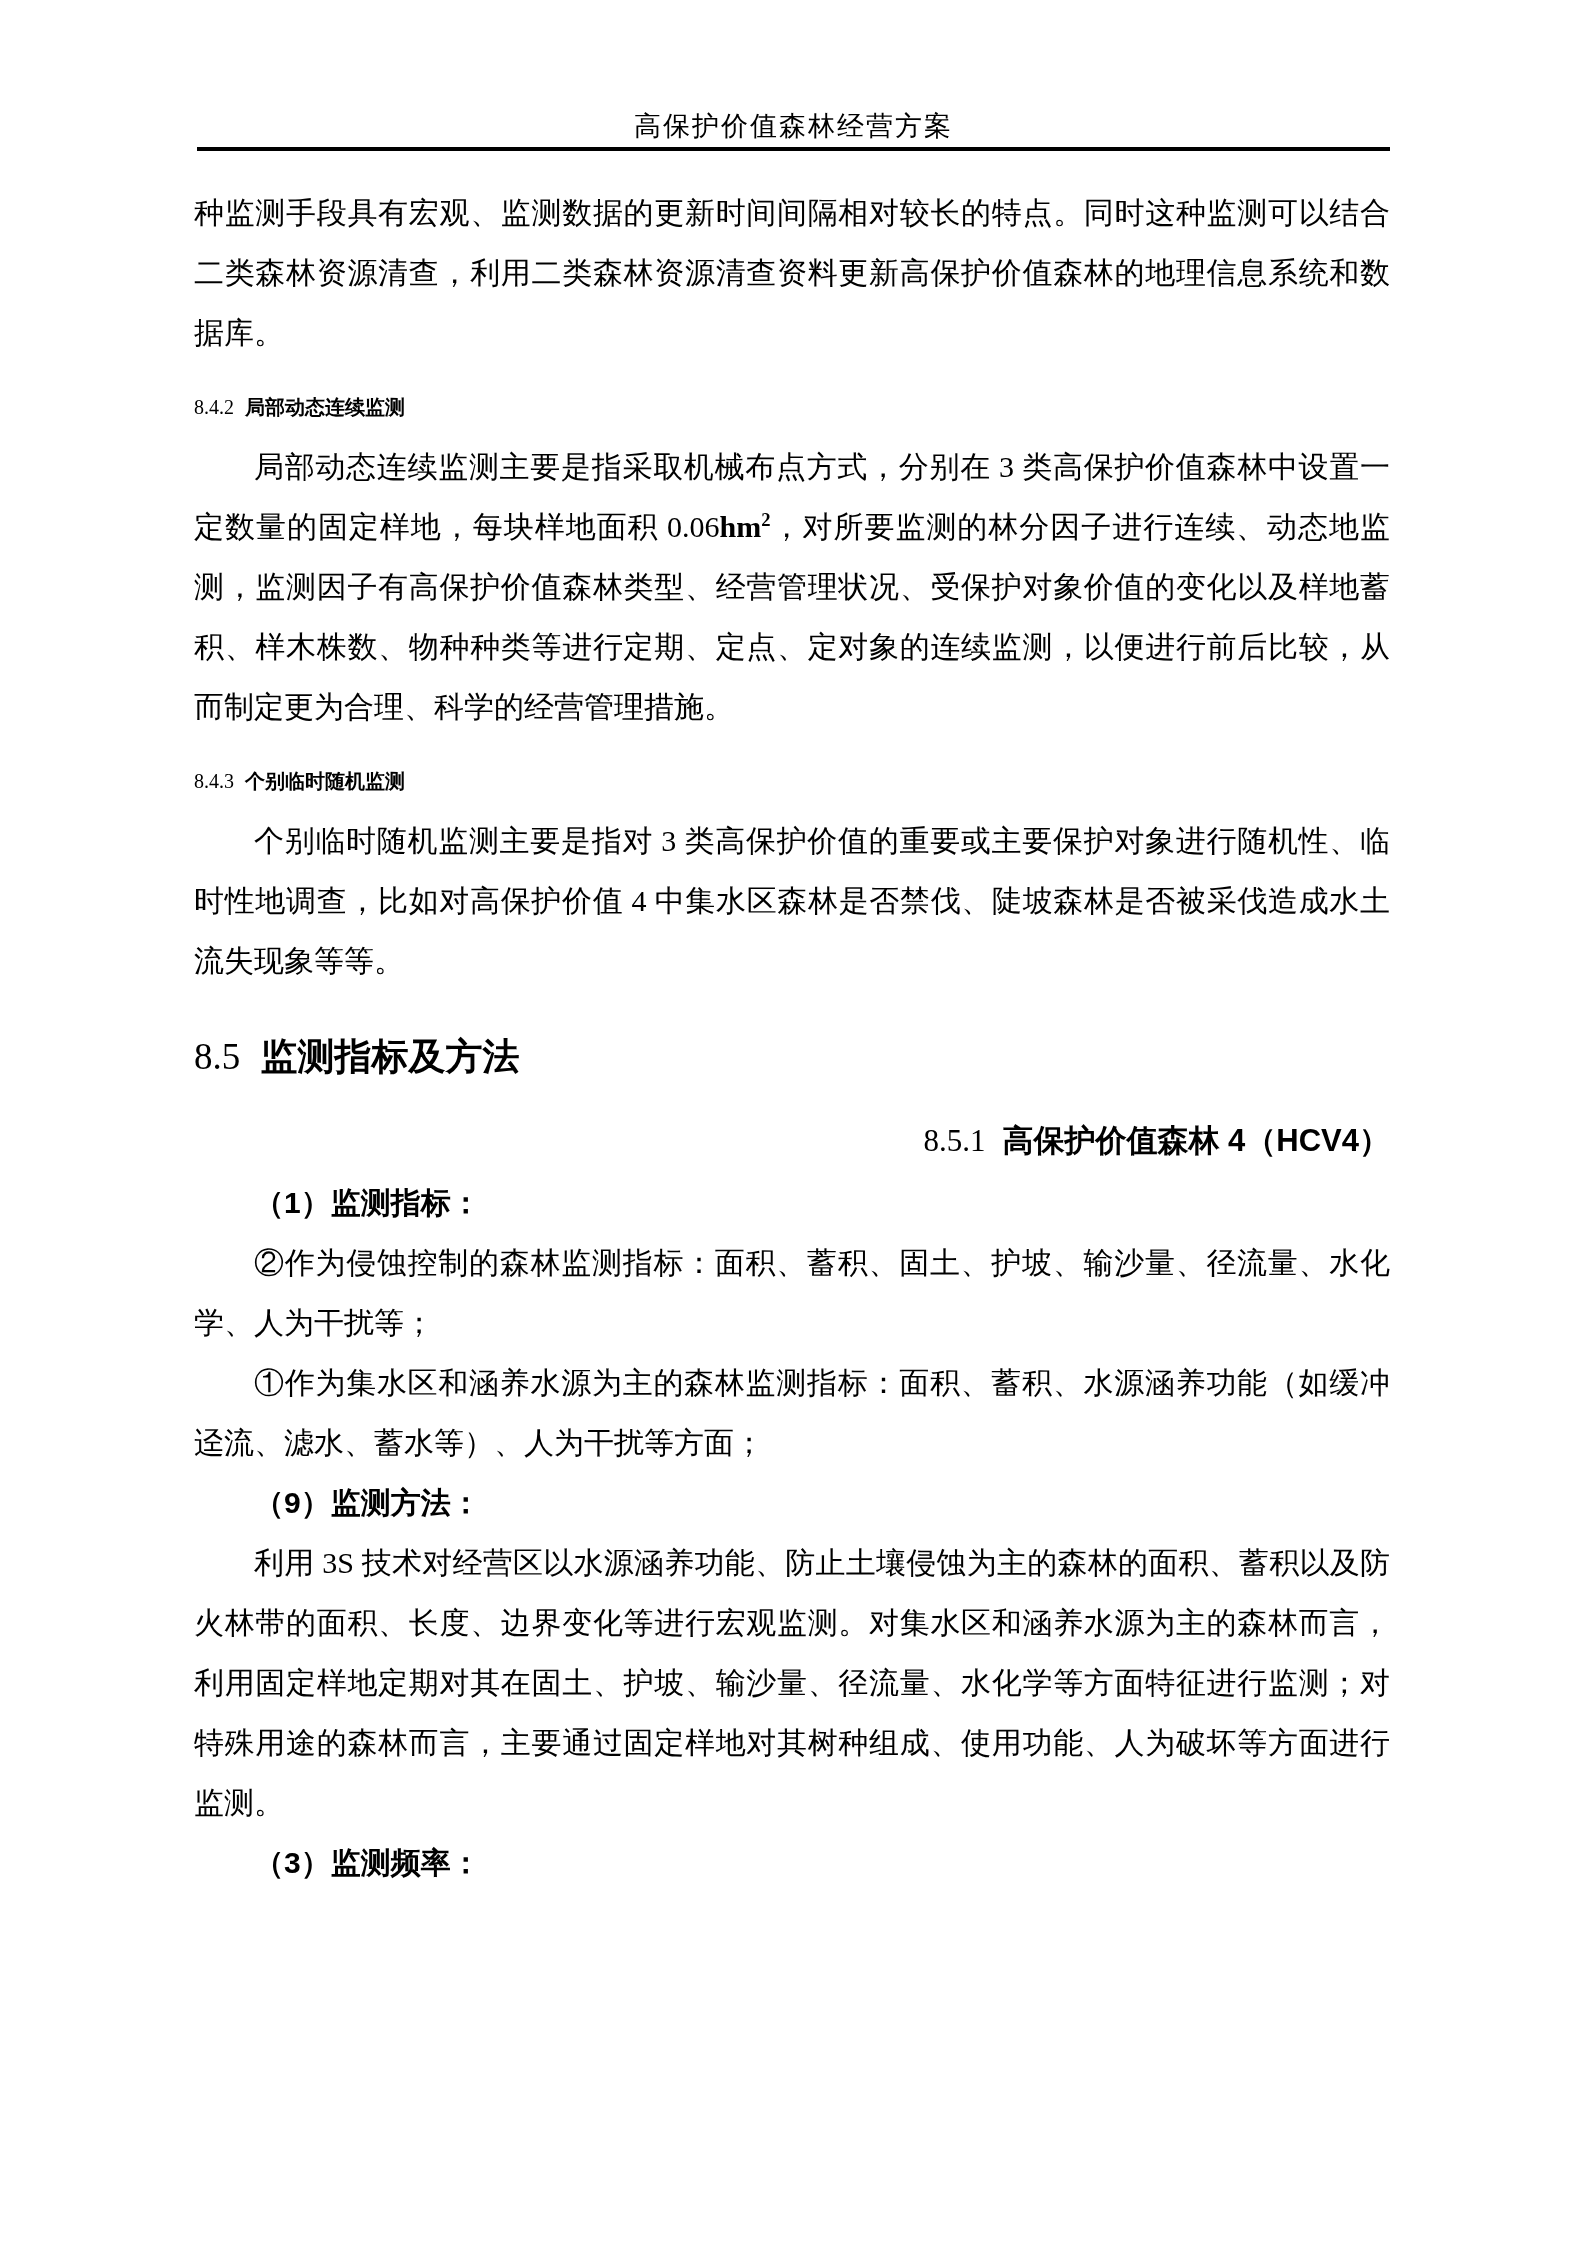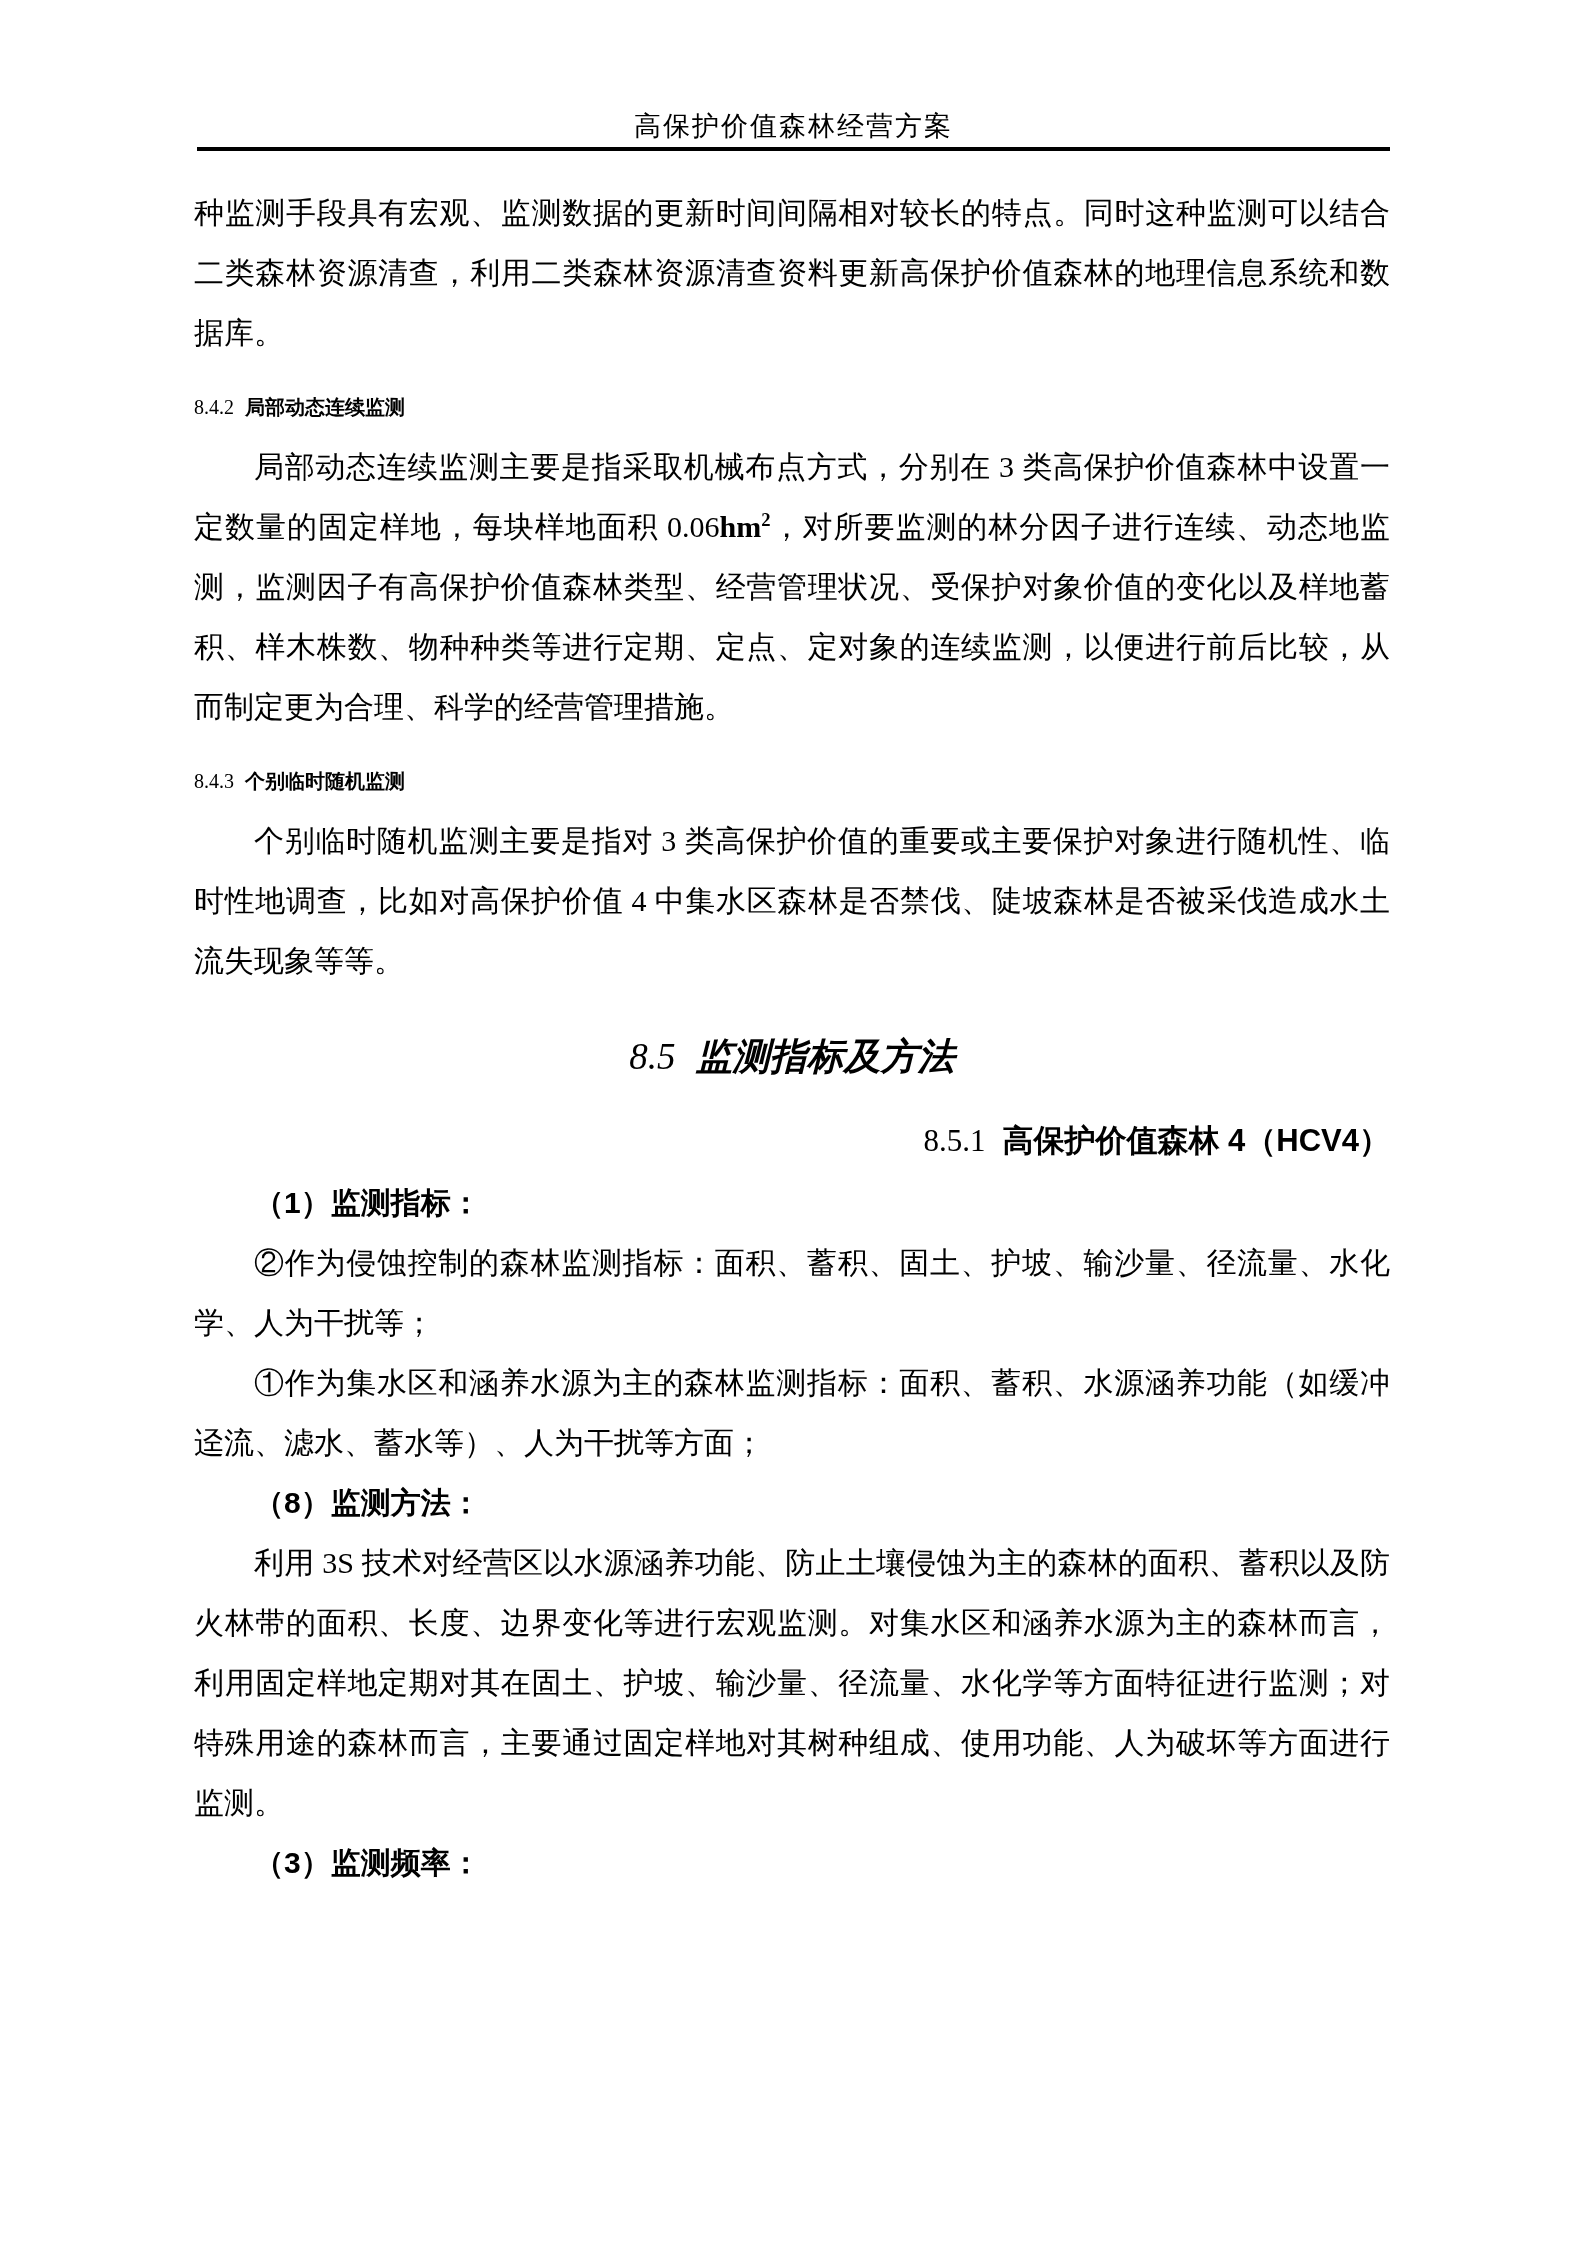--- a/index.html
+++ b/index.html
@@ -42,22 +42,21 @@
   .h3{
     margin:14px 0 0 0;
     font-size:20px;
     line-height:60px;
     text-align:left;
   }
   .h2{
     margin:30px 0 0 0;
     font-size:37px;
     line-height:72px;
-    text-align:center;
-    font-style:italic;
+    text-align:left;
   }
   .h3b{
     margin:16px 0 0 0;
     font-size:31px;
     line-height:64px;
     text-align:right;
   }
   .hnum{
     font-family:"Liberation Serif","DejaVu Serif",serif;
     font-weight:normal;
@@ -130,21 +129,21 @@
     <p class="h2"><span class="hnum">8.5</span><span class="htext">监测指标及方法</span></p>
 
     <p class="h3b"><span class="hnum">8.5.1</span><span class="htext">高保护价值森林 4（HCV4）</span></p>
 
     <p class="sub-item">（1）监测指标：</p>
 
     <p class="body-p indent">②作为侵蚀控制的森林监测指标：面积、蓄积、固土、护坡、输沙量、径流量、水化学、人为干扰等；</p>
 
     <p class="body-p indent">①作为集水区和涵养水源为主的森林监测指标：面积、蓄积、水源涵养功能（如缓冲迳流、滤水、蓄水等）、人为干扰等方面；</p>
 
-    <p class="sub-item">（8）监测方法：</p>
+    <p class="sub-item">（9）监测方法：</p>
 
     <p class="body-p indent">利用 3S 技术对经营区以水源涵养功能、防止土壤侵蚀为主的森林的面积、蓄积以及防火林带的面积、长度、边界变化等进行宏观监测。对集水区和涵养水源为主的森林而言，利用固定样地定期对其在固土、护坡、输沙量、径流量、水化学等方面特征进行监测；对特殊用途的森林而言，主要通过固定样地对其树种组成、使用功能、人为破坏等方面进行监测。</p>
 
     <p class="sub-item">（3）监测频率：</p>
 
     <p class="body-p indent">每五年监测一次。</p>
 
   </div>
 
   <div class="page-number">20</div>

